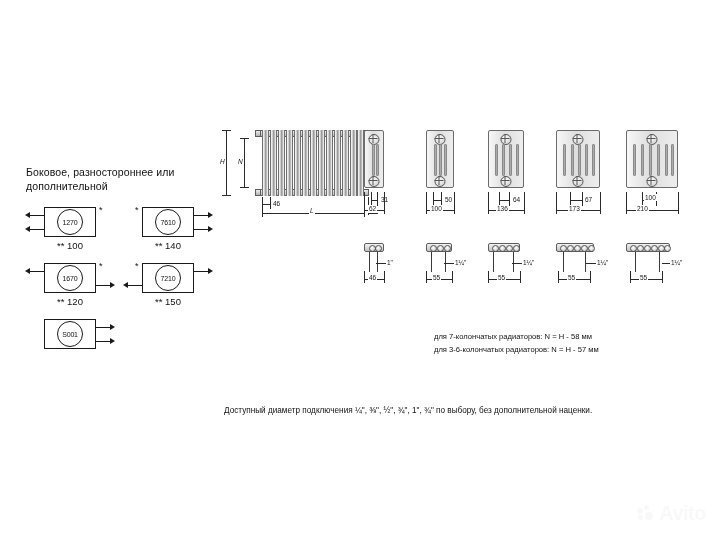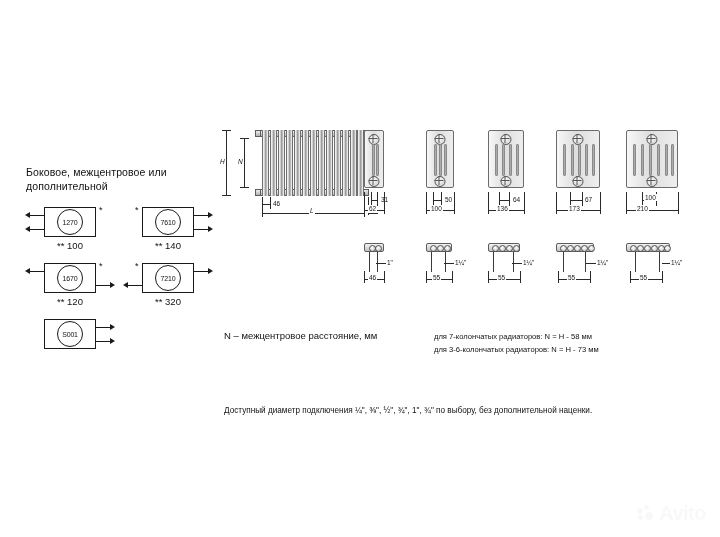--- a/index.html
+++ b/index.html
@@ -117,21 +117,21 @@
   .wm-dots i{position:absolute;border-radius:50%;background:#f2f2f2;display:block;}
   .wm-text{font-size:20px;font-weight:bold;color:#f2f2f2;letter-spacing:-.5px;line-height:1;}
 </style>
 </head>
 <body>
 
 <div class="sheet">
 
   <div class="conn-block">
     <div class="conn-title">
-      <div>Боковое, межцентровое или</div>
+      <div>Боковое, разностороннее или</div>
       <div>дополнительной</div>
     </div>
 
     <div class="conn-grid">
 
       <div class="conn-cell" style="left:0px;top:0px;">
         <div class="conn-box">
           <div class="conn-circle">1270</div>
         </div>
         <div class="arw l" style="left:4px;top:8px;width:15px;"></div>
@@ -160,21 +160,21 @@
         <div class="conn-label">** 120</div>
       </div>
 
       <div class="conn-cell" style="left:98px;top:56px;">
         <div class="conn-box">
           <div class="conn-circle">7210</div>
         </div>
         <div class="arw r" style="left:70px;top:8px;width:14px;"></div>
         <div class="arw l" style="left:4px;top:22px;width:15px;"></div>
         <span class="star" style="left:11px;top:-1px;">*</span>
-        <div class="conn-label">** 320</div>
+        <div class="conn-label">** 150</div>
       </div>
 
       <div class="conn-cell" style="left:0px;top:112px;">
         <div class="conn-box">
           <div class="conn-circle">S001</div>
         </div>
         <div class="arw r" style="left:70px;top:8px;width:14px;"></div>
         <div class="arw r" style="left:70px;top:22px;width:14px;"></div>
         <div class="conn-label"></div>
       </div>
@@ -415,25 +415,24 @@
       <div class="pleg" style="left:33px;top:9px;height:20px;"></div>
     </div>
     <div class="dim-h" style="left:302px;top:20px;width:8px;"></div>
     <div class="dtxt" style="left:310px;top:16px;">1¼"</div>
     <div class="dim-v" style="left:270px;top:28px;height:12px;"></div>
     <div class="dim-v" style="left:302px;top:28px;height:12px;"></div>
     <div class="dim-h" style="left:270px;top:36px;width:32px;"></div>
     <div class="dtxt" style="left:279px;top:31px;">55</div>
   </div>
 
-  <div class="note-n">N – межцентровое расстояние, мм</div>
 
   <div class="note-col">
     <div>для 7-колончатых радиаторов: N = H - 58 мм</div>
-    <div>для 3-6-колончатых радиаторов: N = H - 73 мм</div>
+    <div>для 3-6-колончатых радиаторов: N = H - 57 мм</div>
   </div>
 
   <div class="note-bottom">Доступный диаметр подключения ¼", ⅜", ½", ¾", 1", ¾" по выбору, без дополнительной наценки.</div>
 
   <div class="wm">
     <div class="wm-dots">
       <i style="left:0;top:3px;width:6px;height:6px;"></i>
       <i style="left:7px;top:0;width:5px;height:5px;"></i>
       <i style="left:1px;top:10px;width:5px;height:5px;"></i>
       <i style="left:8px;top:7px;width:8px;height:8px;"></i>

